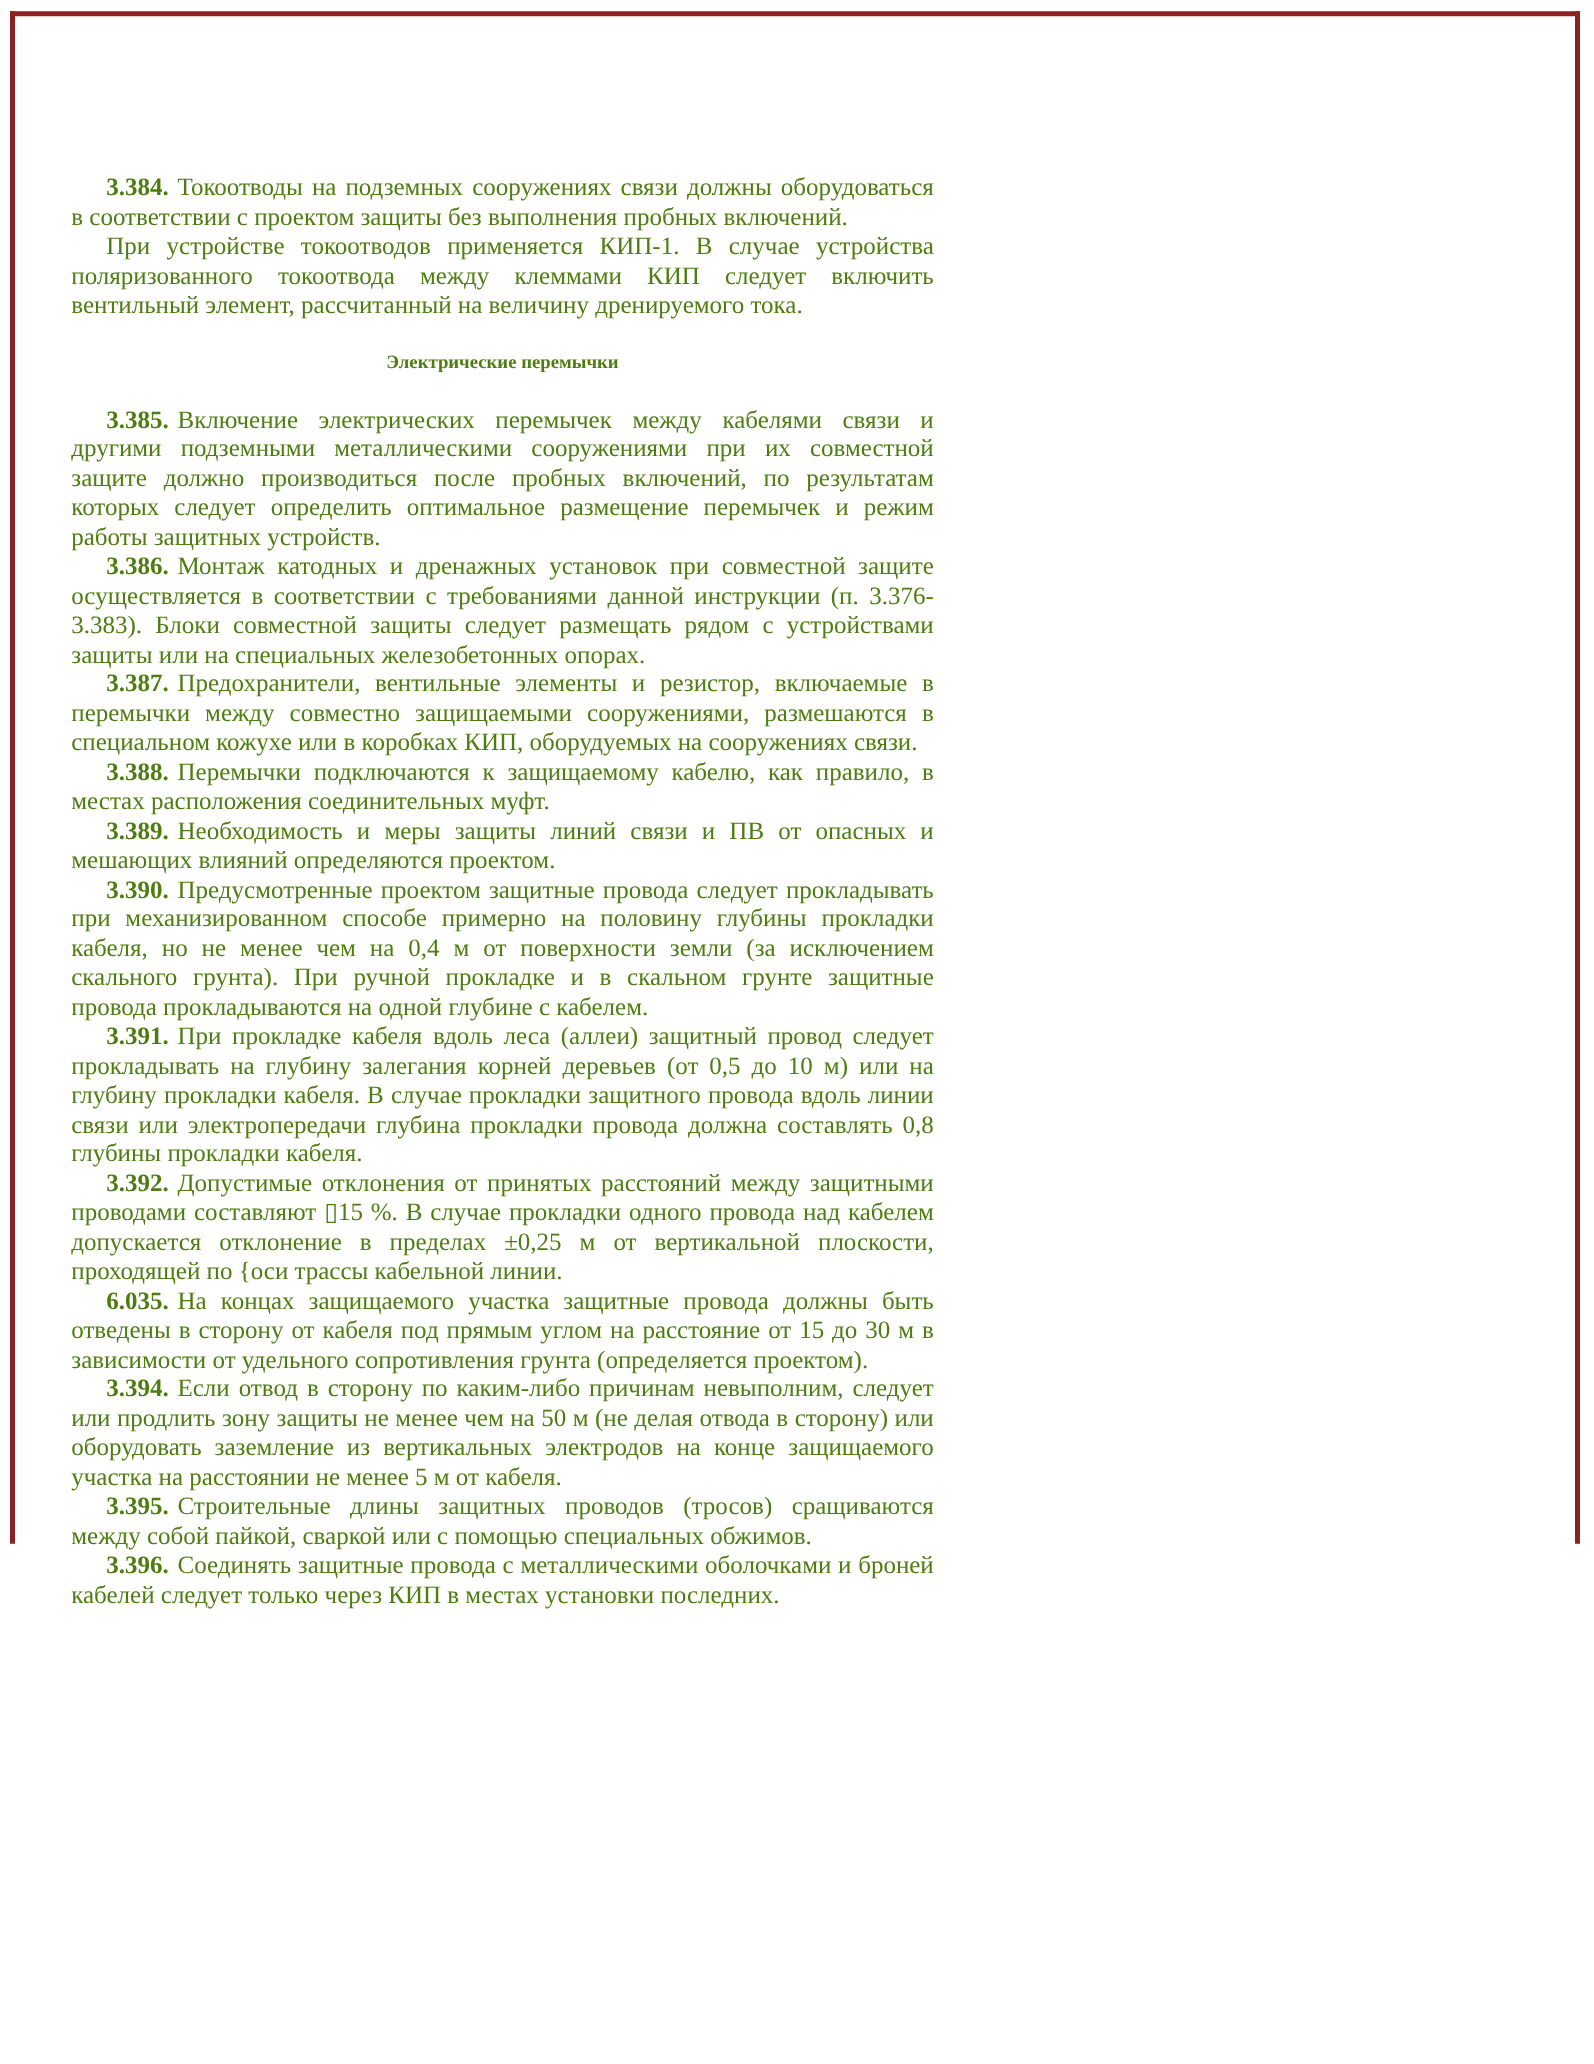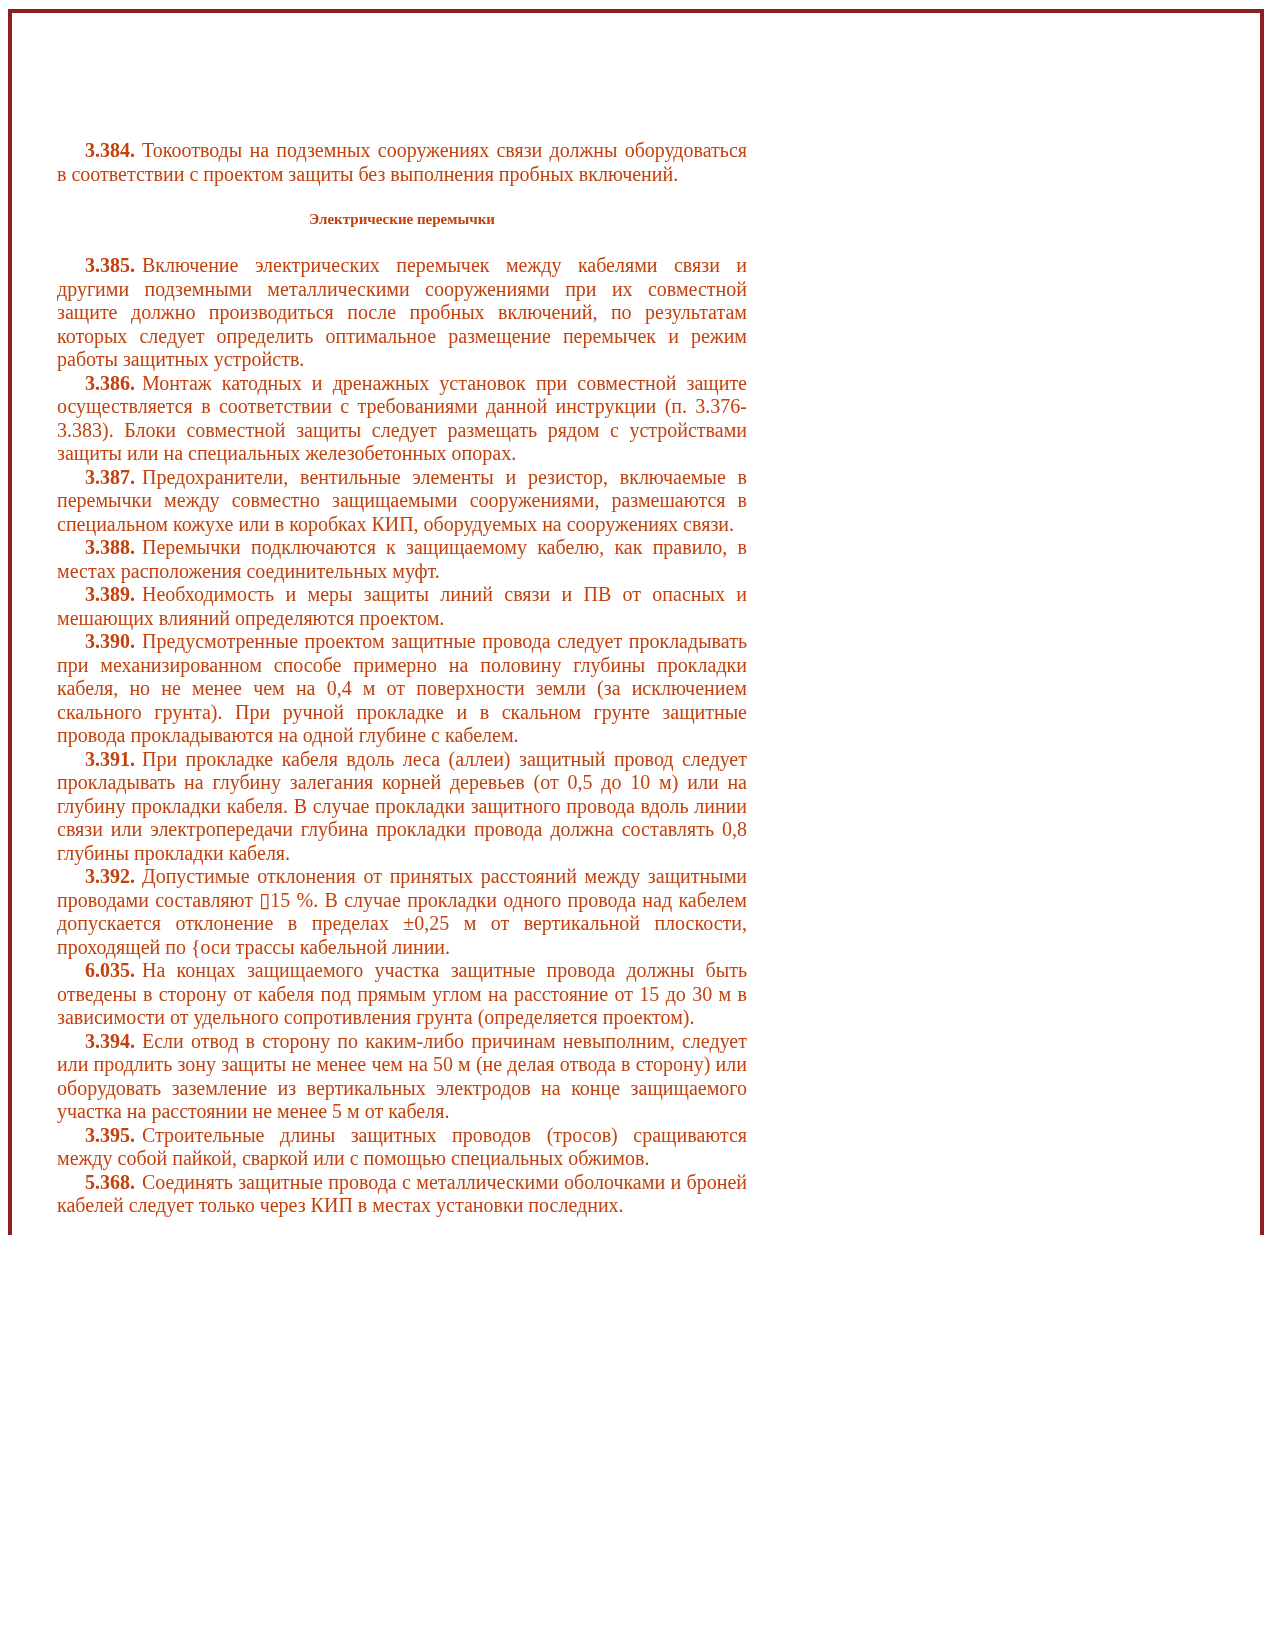--- a/index.html
+++ b/index.html
@@ -9,21 +9,21 @@
     height: 1651px;
     background: #ffffff;
     overflow: hidden;
   }
   .page {
     position: relative;
     width: 1275px;
     height: 1235px;
     background: #ffffff;
     font-family: "Liberation Serif", "DejaVu Serif", "DejaVu Sans", serif;
-    color: #c2410c;
+    color: #4d7c0f;
   }
   
   .frame-top {
     position: absolute;
     left: 8px; right: 11px; top: 9px;
     height: 4px;
     background: #8b2121;
   }
   .frame-left {
     position: absolute;
@@ -74,20 +74,21 @@
 <div class="page">
 
   <div class="frame-top"></div>
   <div class="frame-left"></div>
   <div class="frame-right"></div>
 
   <div class="text-column">
 
     <p><span class="para-num">3.384.</span><span>Токоотводы на подземных сооружениях связи должны оборудоваться в соответствии с проектом защиты без выполнения пробных включений.</span></p>
 
+    <p><span class="para-num"></span><span>При устройстве токоотводов применяется КИП-1. В случае устройства поляризованного токоотвода между клеммами КИП следует включить вентильный элемент, рассчитанный на величину дренируемого тока.</span></p>
 
     <h3>Электрические перемычки</h3>
 
     <p><span class="para-num">3.385.</span><span>Включение электрических перемычек между кабелями связи и другими подземными металлическими сооружениями при их совместной защите должно производиться после пробных включений, по результатам которых следует определить оптимальное размещение перемычек и режим работы защитных устройств.</span></p>
 
     <p><span class="para-num">3.386.</span><span>Монтаж катодных и дренажных установок при совместной защите осуществляется в соответствии с требованиями данной инструкции (п. 3.376-3.383). Блоки совместной защиты следует размещать рядом с устройствами защиты или на специальных железобетонных опорах.</span></p>
 
     <p><span class="para-num">3.387.</span><span>Предохранители, вентильные элементы и резистор, включаемые в перемычки между совместно защищаемыми сооружениями, размешаются в специальном кожухе или в коробках КИП, оборудуемых на сооружениях связи.</span></p>
 
     <p><span class="para-num">3.388.</span><span>Перемычки подключаются к защищаемому кабелю, как правило, в местах расположения соединительных муфт.</span></p>
@@ -100,16 +101,16 @@
     <p><span class="para-num">3.391.</span><span>При прокладке кабеля вдоль леса (аллеи) защитный провод следует прокладывать на глубину залегания корней деревьев (от 0,5 до 10 м) или на глубину прокладки кабеля. В случае прокладки защитного провода вдоль линии связи или электропередачи глубина прокладки провода должна составлять 0,8 глубины прокладки кабеля.</span></p>
 
     <p><span class="para-num">3.392.</span><span>Допустимые отклонения от принятых расстояний между защитными проводами составляют ▯15 %. В случае прокладки одного провода над кабелем допускается отклонение в пределах ±0,25 м от вертикальной плоскости, проходящей по {оси трассы кабельной линии.</span></p>
 
     <p><span class="para-num">6.035.</span><span>На концах защищаемого участка защитные провода должны быть отведены в сторону от кабеля под прямым углом на расстояние от 15 до 30 м в зависимости от удельного сопротивления грунта (определяется проектом).</span></p>
 
     <p><span class="para-num">3.394.</span><span>Если отвод в сторону по каким-либо причинам невыполним, следует или продлить зону защиты не менее чем на 50 м (не делая отвода в сторону) или оборудовать заземление из вертикальных электродов на конце защищаемого участка на расстоянии не менее 5 м от кабеля.</span></p>
 
     <p><span class="para-num">3.395.</span><span>Строительные длины защитных проводов (тросов) сращиваются между собой пайкой, сваркой или с помощью специальных обжимов.</span></p>
 
-    <p><span class="para-num">5.368.</span><span>Соединять защитные провода с металлическими оболочками и броней кабелей следует только через КИП в местах установки последних.</span></p>
+    <p><span class="para-num">3.396.</span><span>Соединять защитные провода с металлическими оболочками и броней кабелей следует только через КИП в местах установки последних.</span></p>
 
   </div>
 </div>
 
 </body></html>

